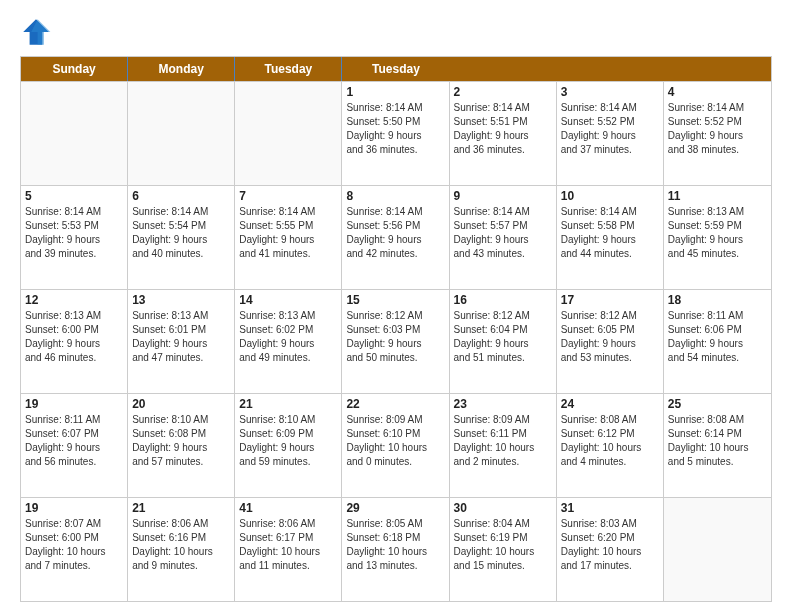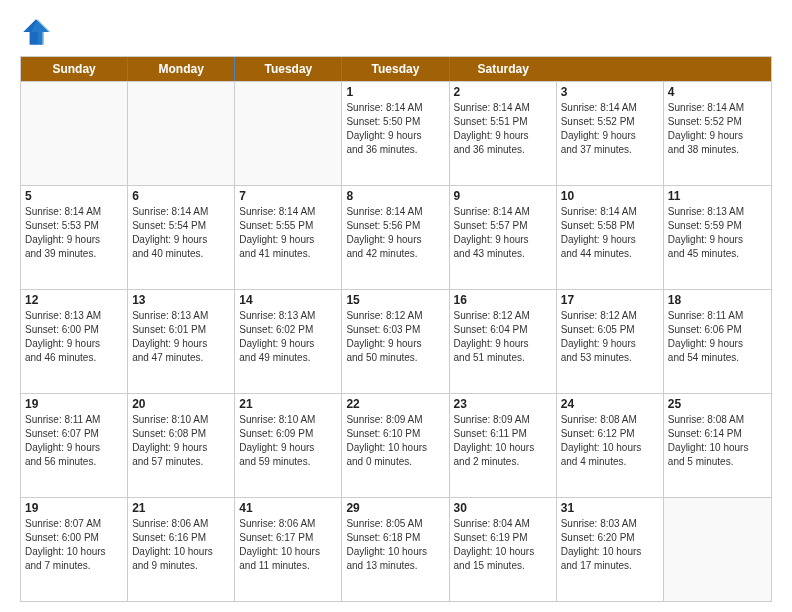--- a/index.html
+++ b/index.html
@@ -134,21 +134,20 @@
       <div class="title-location"></div>
     </div>
   </div>
 
   <div class="calendar">
     <div class="cal-header">
     <div class="cal-header-cell">Sunday</div>
         <div class="cal-header-cell">Monday</div>
         <div class="cal-header-cell">Tuesday</div>
         <div class="cal-header-cell">Tuesday</div>
-        <div class="cal-header-cell">Saturday</div>
       </div>
     <div class="cal-body">
     <div class="cal-row">
           <div class="cal-cell empty"></div>
           <div class="cal-cell empty"></div>
           <div class="cal-cell empty"></div>
           <div class="cal-cell">
             <div class="day-num">1</div>
             <div class="day-info" style="white-space: pre-line;">Sunrise: 8:14 AM
 Sunset: 5:50 PM

